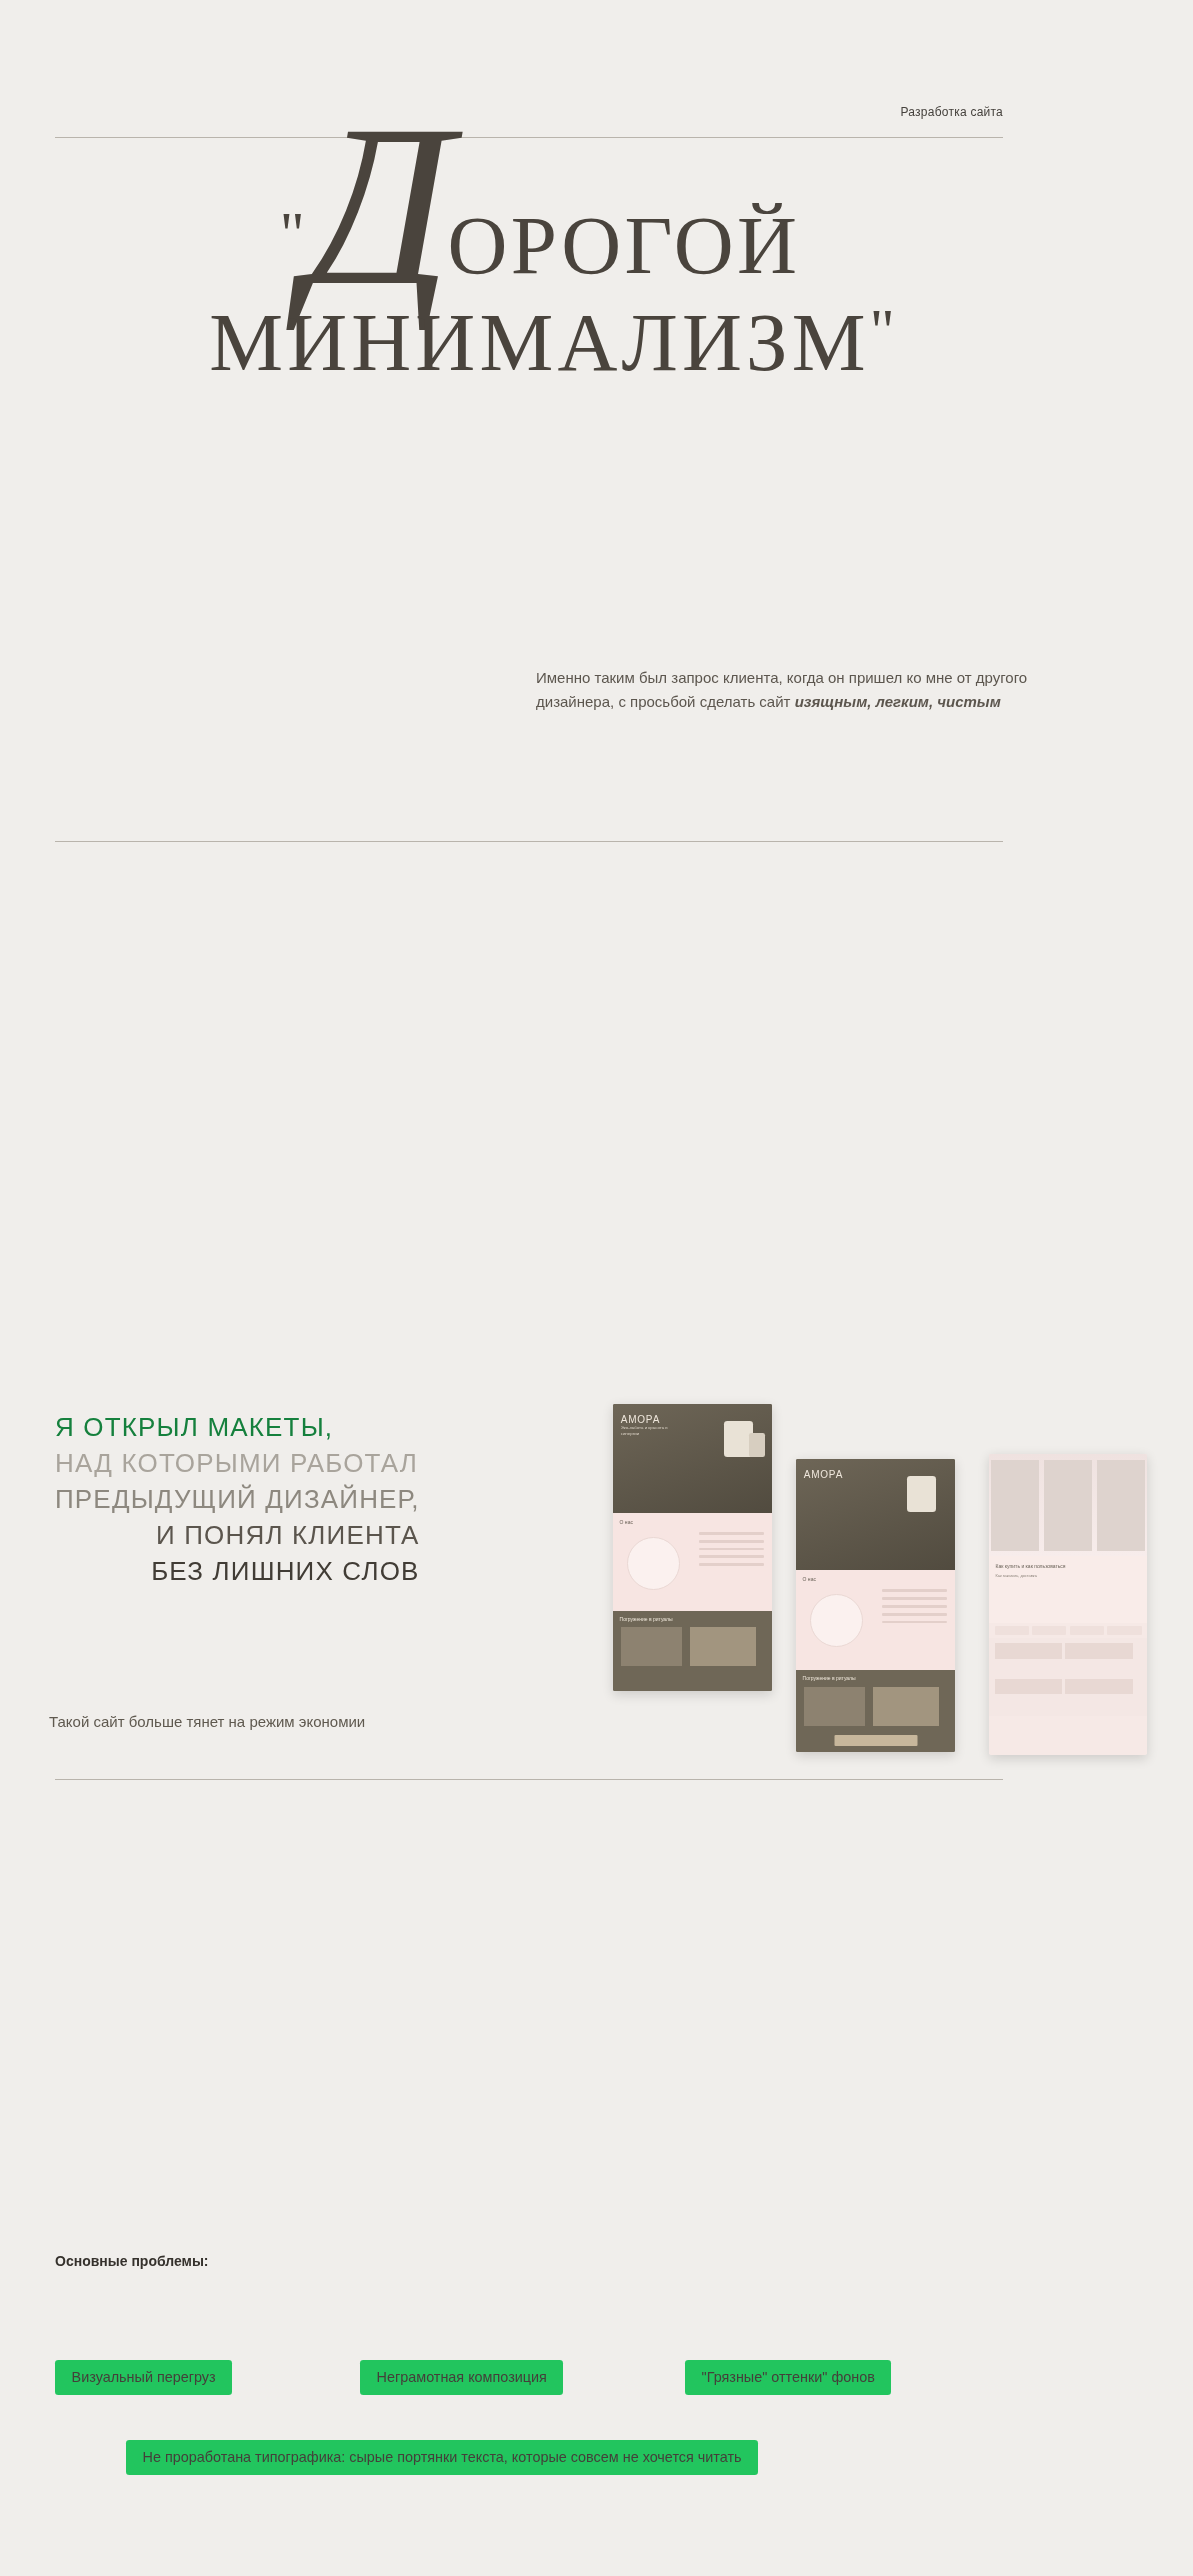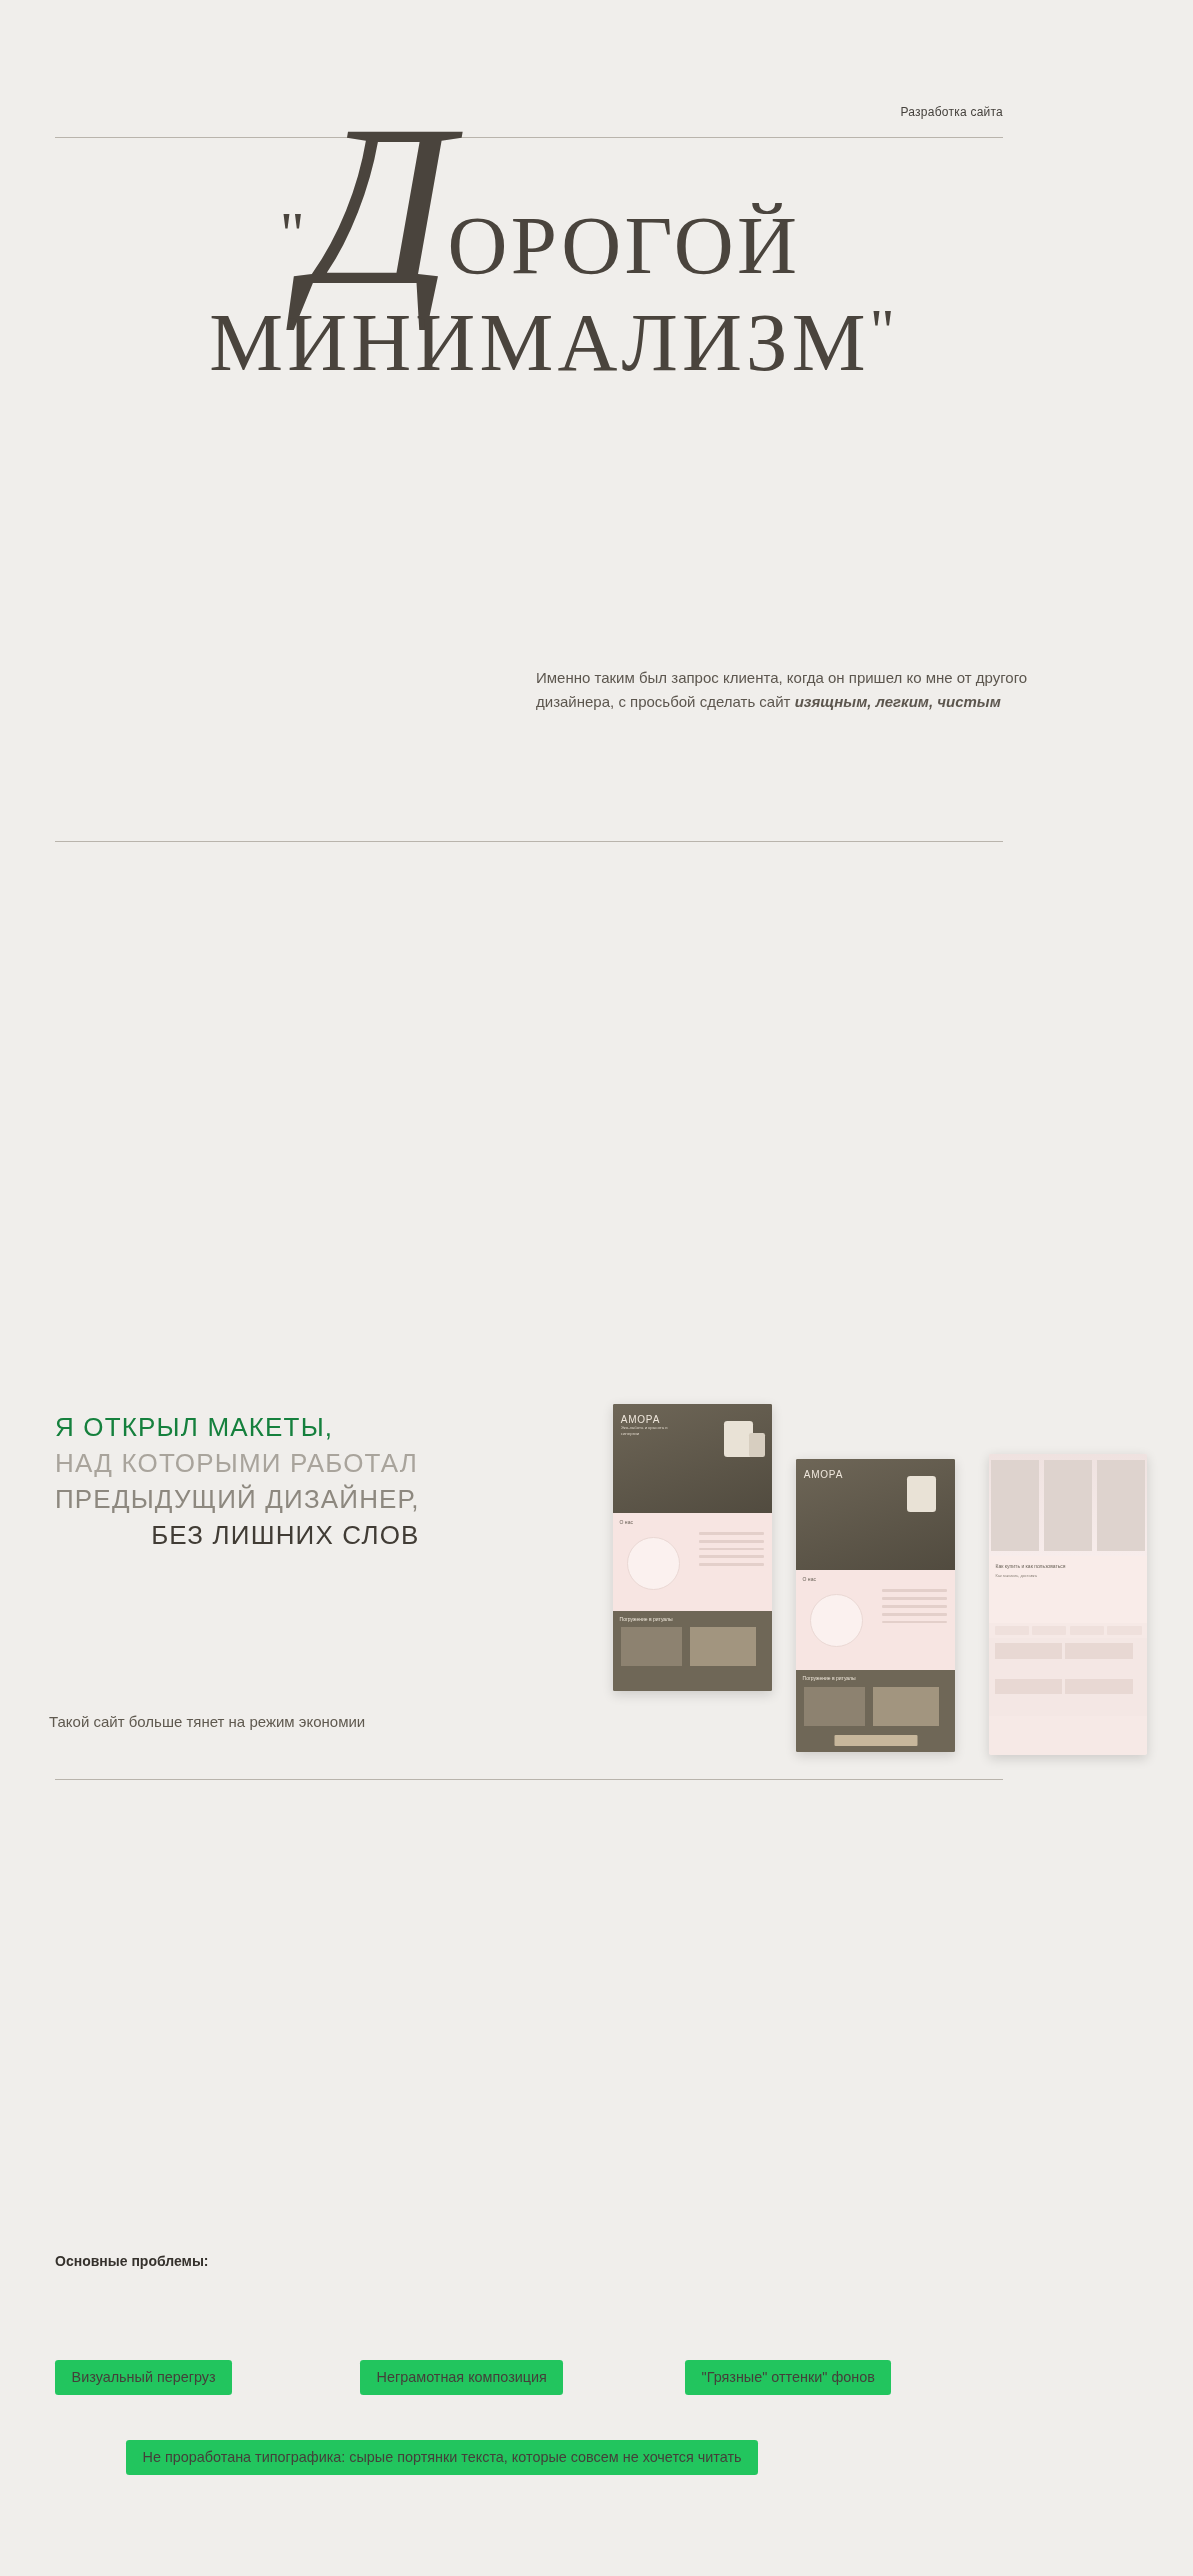--- a/index.html
+++ b/index.html
@@ -208,20 +208,21 @@
       <span>Именно таким был запрос клиента, когда он пришел ко мне от другого дизайнера, с просьбой сделать сайт </span><em>изящным, легким, чистым</em>
     </div>
     <div class="rule rule-hero"></div>
   </div>
 
   <div class="sec2">
     <div class="sec2-head">
       <div class="l1">Я ОТКРЫЛ МАКЕТЫ,</div>
       <div class="l2">НАД КОТОРЫМИ РАБОТАЛ</div>
       <div class="l3">ПРЕДЫДУЩИЙ ДИЗАЙНЕР,</div>
+      <div class="l4">И ПОНЯЛ КЛИЕНТА</div>
       <div class="l5">БЕЗ ЛИШНИХ СЛОВ</div>
     </div>
 
     <div class="sec2-note">Такой сайт больше тянет на режим экономии</div>
 
     <div class="mock mock-a">
       <div class="m-top">
         <div class="m-logo">АМОРА</div>
         <div class="m-sub">Эко-забота и красота в синергии</div>
         <div class="jar"></div>

